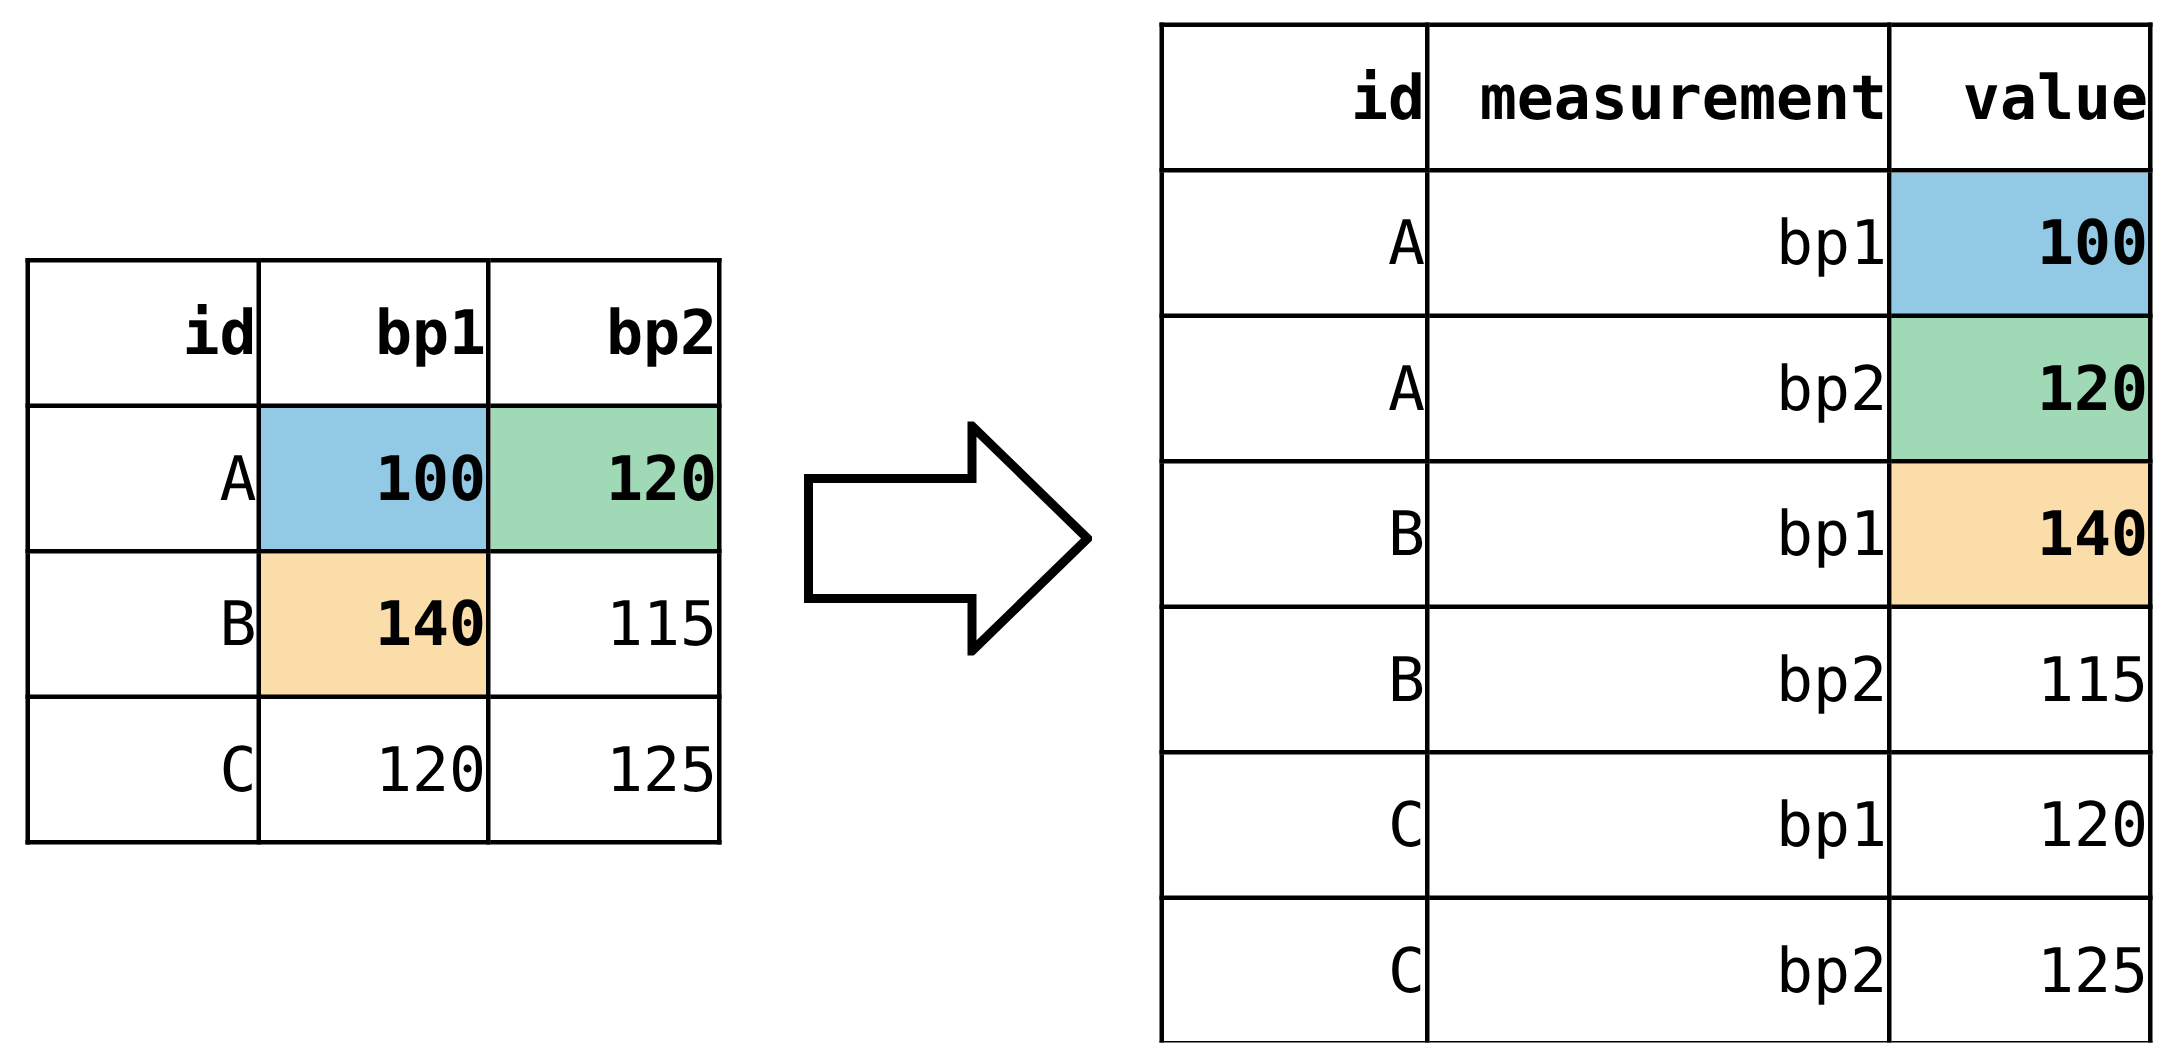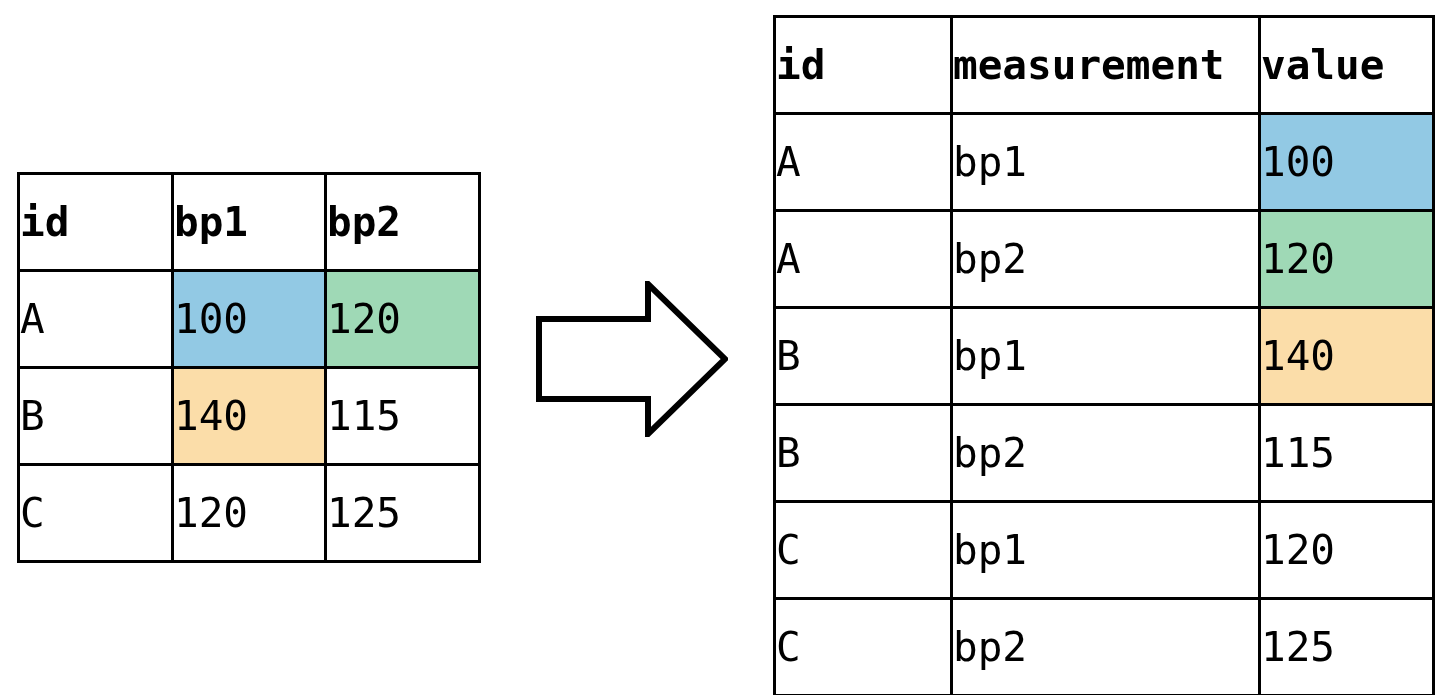--- a/index.html
+++ b/index.html
@@ -18,33 +18,33 @@
 
   
   .grid-table {
     position: absolute;
     border-collapse: collapse;
     table-layout: fixed;
     background: #ffffff;
   }
   .grid-table td {
     border: 3px solid #000000;
-    text-align: left;
+    text-align: right;
     vertical-align: middle;
     padding: 0;
     background-clip: padding-box;
   }
   .hdr {
     font-weight: bold;
   }
   .cell {
     font-weight: normal;
   }
   .cell.hl {
-    font-weight: normal;
+    font-weight: bold;
   }
 
   
   #wide-table {
     left: 17px;
     top: 172px;
     width: 461px;
     height: 376px;
     font-size: 41px;
   }

